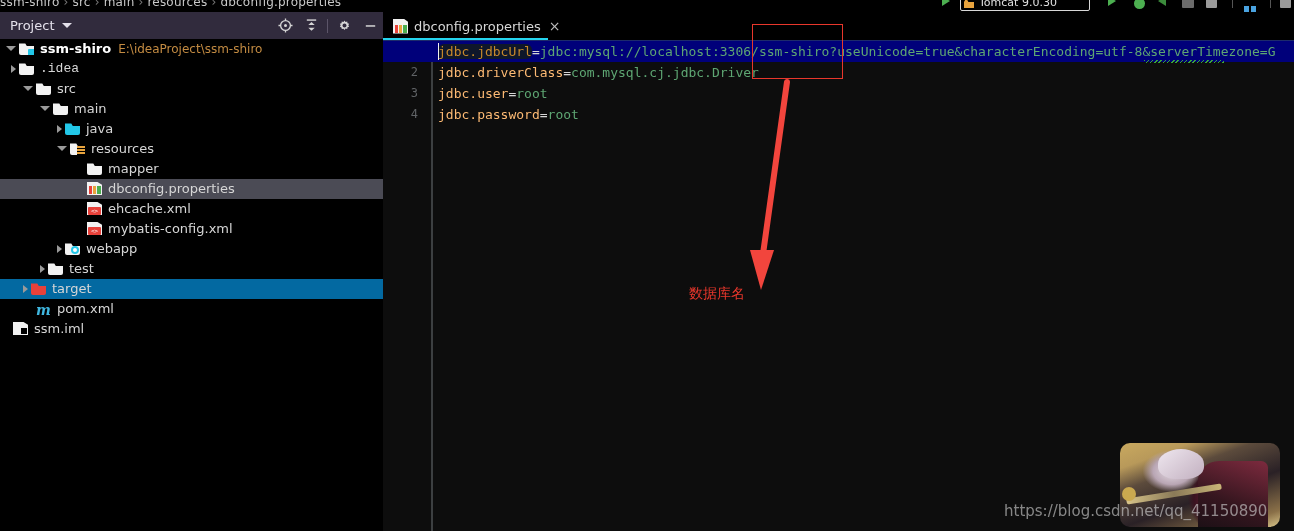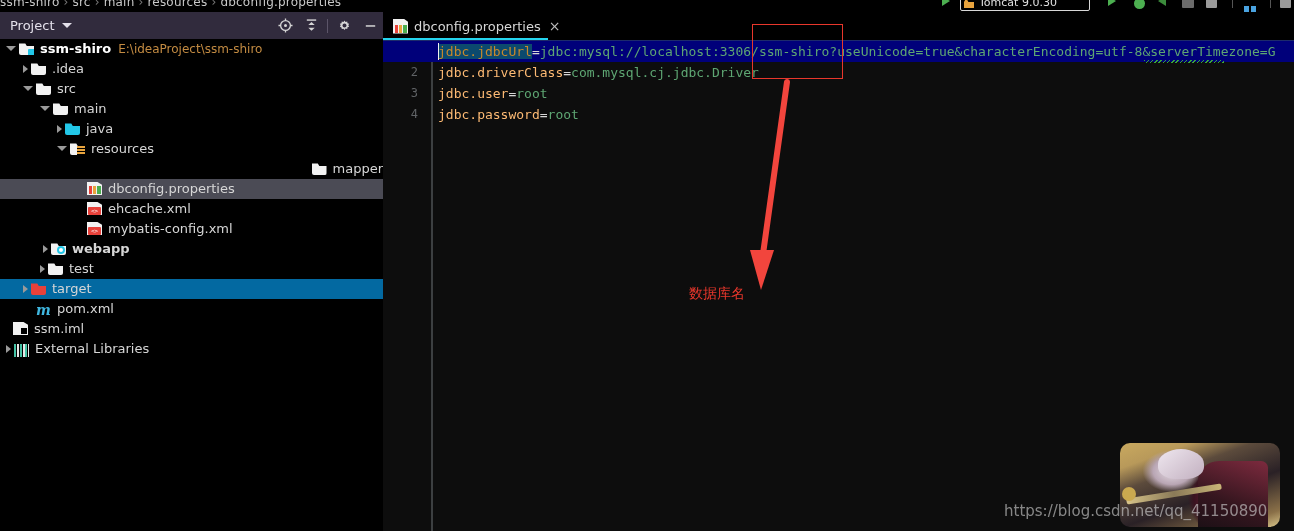--- a/index.html
+++ b/index.html
@@ -180,21 +180,21 @@
     text-align:right; color:#606366; font-size:12px; padding-right:7px;
   }
   .gnum.cur { color:#c6d0e0; background:#00007a; width:47px; padding-right:12px; }
   .gutter-edge { position:absolute; left:48px; top:0; width:2px; height:490px; background:#3c3f41; }
 
   .ln { position:absolute; left:55px; height:21px; line-height:21px; white-space:nowrap; }
   .ln.cur { left:0; padding-left:55px; width:911px; background:#00007a; }
   .k { color:#fdba74; }
   .eq { color:#d6d6d6; }
   .v { color:#5ea673; }
-  .sel-ident { background:#0c4a6e; color:#c8892b; }
+  .sel-ident { background:#0f172a; color:#c8892b;border-radius:6px; }
   .caret { position:absolute; left:55px; top:2px; width:1px; height:17px; background:#f0f0f0; }
   .squiggle {
     position:absolute; height:3px;
     background: repeating-linear-gradient(135deg,#3aa33a 0 1px,transparent 1px 3px);
   }
 
   
   .ann-box {
     position:absolute; left:752px; top:24px; width:91px; height:55px;
     border:1.5px solid #e8372c; background:transparent;
@@ -303,21 +303,21 @@
 
     <div class="tree">
         <div class="row" style="padding-left: 6px;">
           <span class="arrow open"></span>
           <span class="ico">
             <span class="f-folder badge" style="position: absolute; left: 0px; top: 1px; width: 15px; height: 13px;"></span>
           </span>
           <span class="lbl bold">ssm-shiro</span>
           <span class="path">E:\ideaProject\ssm-shiro</span>
         </div>
-        <div class="row" style="padding-left: 23px;">
+        <div class="row" style="padding-left: 11px; font-family: Liberation Mono, monospace;">
           <span class="arrow "></span>
           <span class="ico">
             <span class="f-folder" style="position: absolute; left: 0px; top: 1px; width: 15px; height: 13px;"></span>
           </span>
           <span class="lbl">.idea</span>
         </div>
         <div class="row" style="padding-left: 23px;">
           <span class="arrow open"></span>
           <span class="ico">
             <span class="f-folder" style="position: absolute; left: 0px; top: 1px; width: 15px; height: 13px;"></span>
@@ -338,21 +338,21 @@
           </span>
           <span class="lbl">java</span>
         </div>
         <div class="row" style="padding-left: 57px;">
           <span class="arrow open"></span>
           <span class="ico">
             <span class="f-folder lines" style="position: absolute; left: 0px; top: 1px; width: 15px; height: 13px;"></span>
           </span>
           <span class="lbl">resources</span>
         </div>
-        <div class="row" style="padding-left: 74px; justify-content: flex-end;">
+        <div class="row" style="padding-left: 74px;">
           <span class="arrow none"></span>
           <span class="ico">
             <span class="f-folder" style="position: absolute; left: 0px; top: 1px; width: 15px; height: 13px;"></span>
           </span>
           <span class="lbl">mapper</span>
         </div>
         <div class="row sel" style="padding-left: 74px;">
           <span class="arrow none"></span>
           <span class="ico">
             <span class="f-prop" style="position: absolute; left: 0px; top: 1px; width: 15px; height: 13px;"></span>
@@ -370,21 +370,21 @@
         </div>
         <div class="row" style="padding-left: 74px;">
           <span class="arrow none"></span>
           <span class="ico">
             <span class="f-file" style="position: absolute; left: 0px; top: 1px; width: 15px; height: 13px;">
               <span class="tag">&lt;&gt;</span>
             </span>
           </span>
           <span class="lbl">mybatis-config.xml</span>
         </div>
-        <div class="row" style="padding-left: 43px; font-weight: bold;">
+        <div class="row" style="padding-left: 57px;">
           <span class="arrow "></span>
           <span class="ico">
             <span class="f-folder dot" style="position: absolute; left: 0px; top: 1px; width: 15px; height: 13px;"></span>
           </span>
           <span class="lbl">webapp</span>
         </div>
         <div class="row" style="padding-left: 40px;">
           <span class="arrow "></span>
           <span class="ico">
             <span class="f-folder" style="position: absolute; left: 0px; top: 1px; width: 15px; height: 13px;"></span>
@@ -404,27 +404,20 @@
             <span class="f-m" style="position: absolute; left: 0px; top: 1px; width: 15px; height: 13px;">m</span>
           </span>
           <span class="lbl">pom.xml</span>
         </div>
         <div class="row" style="">
           <span class="arrow none"></span>
           <span class="ico">
             <span class="f-iml" style="position: absolute; left: 0px; top: 1px; width: 15px; height: 13px;"></span>
           </span>
           <span class="lbl">ssm.iml</span>
-        </div>
-        <div class="row" style="padding-left: 6px;">
-          <span class="arrow "></span>
-          <span class="ico">
-            <span class="f-lib" style="position: absolute; left: 0px; top: 1px; width: 15px; height: 13px;"></span>
-          </span>
-          <span class="lbl">External Libraries</span>
         </div>
       </div>
   </div>
 
   <div class="editor-area">
 
     <div class="tabstrip">
       <div class="tab">
         <span class="tico f-prop"></span>
         <span>dbconfig.properties</span>

